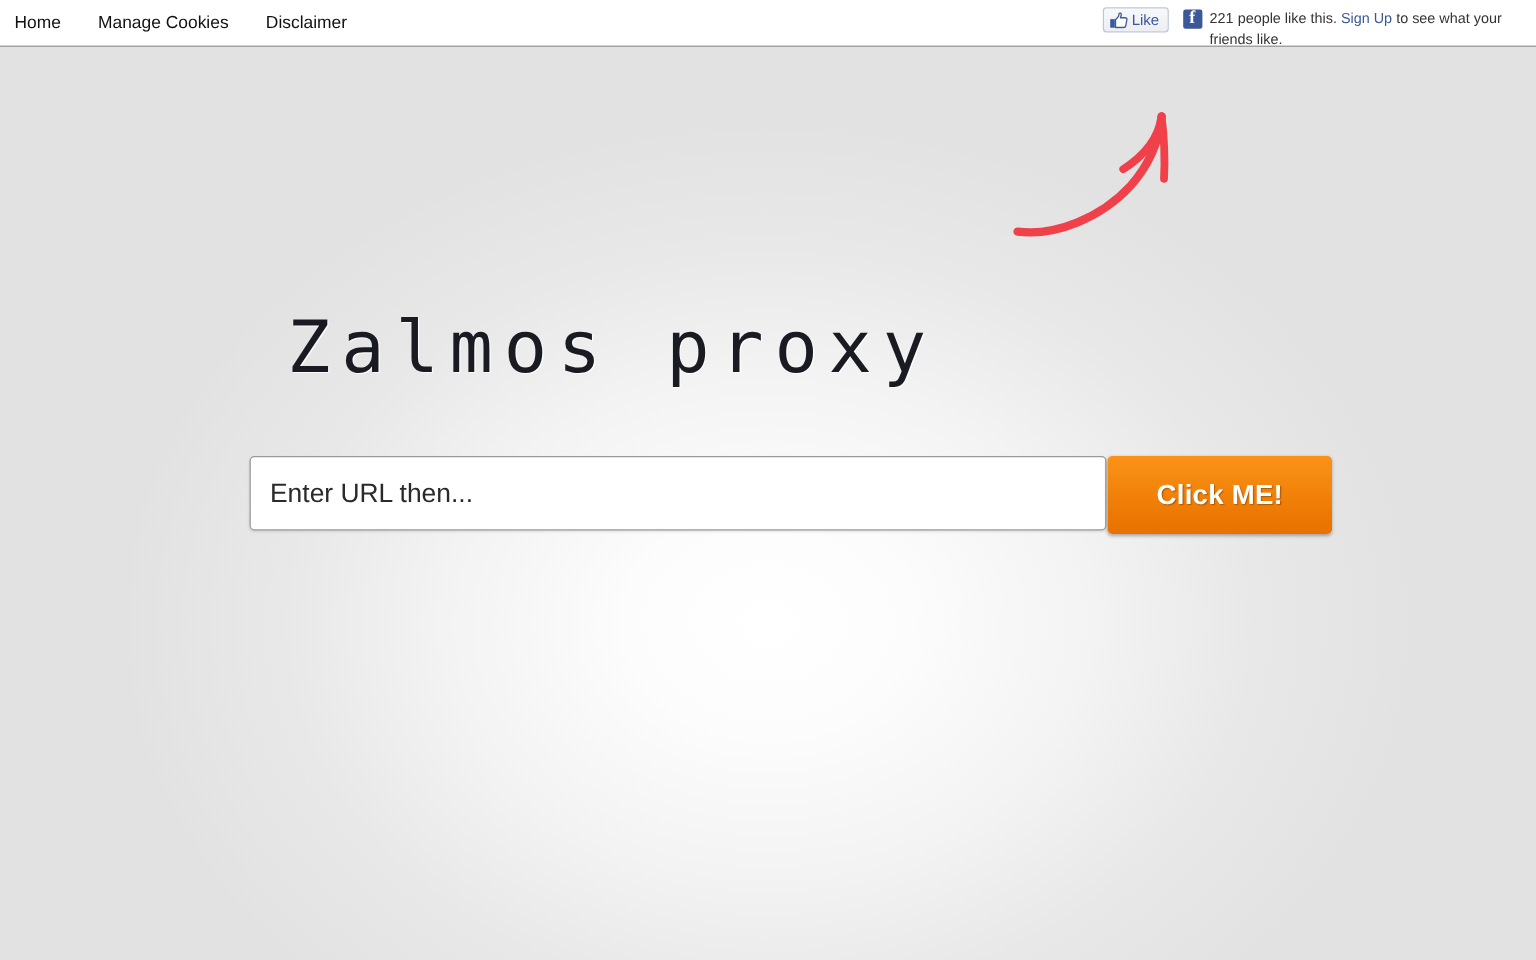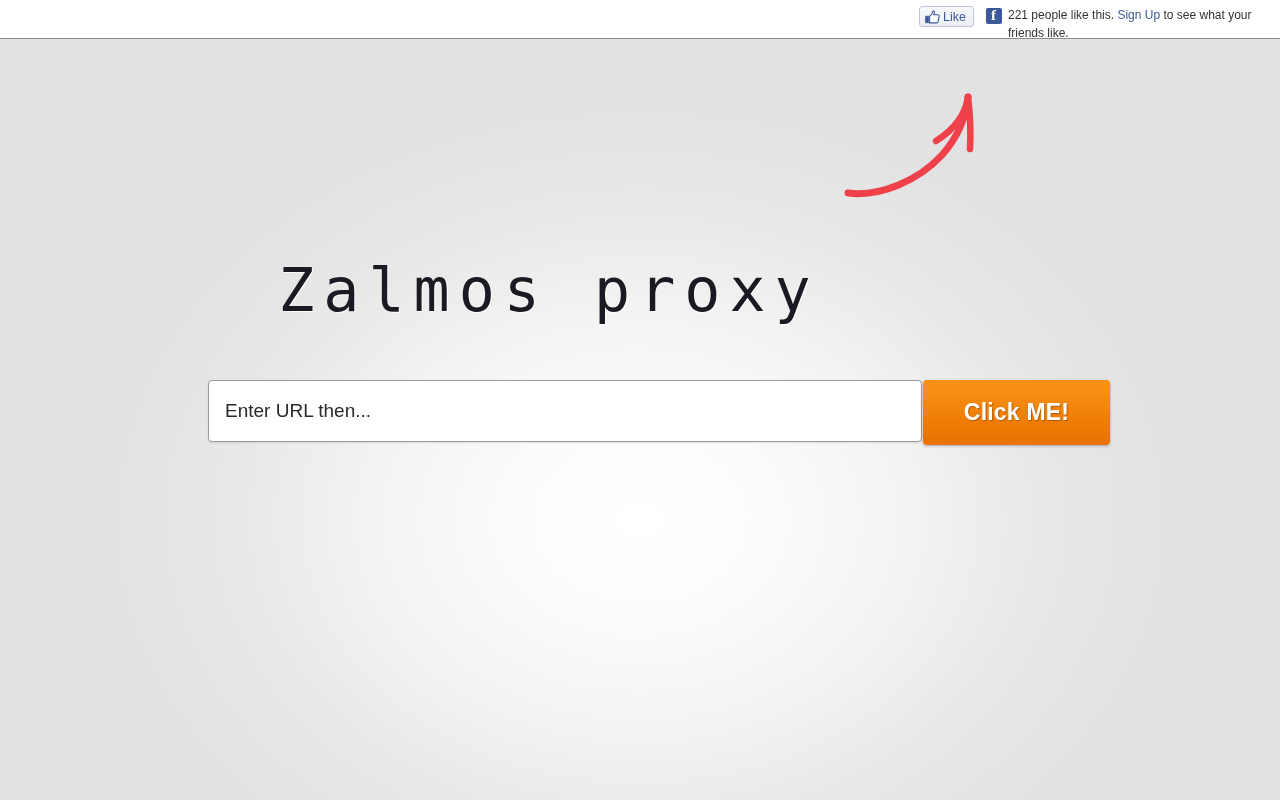--- a/index.html
+++ b/index.html
@@ -159,41 +159,40 @@
     width: 1020px;
     text-align: center;
     font-family: "DejaVu Sans Mono", "Liberation Mono", monospace;
     font-size: 60px;
     font-weight: normal;
     letter-spacing: 9px;
     color: #1a1a22;
     white-space: nowrap;
     margin: 0;
     text-shadow: 1px 1px 0 rgba(255,255,255,0.85);
-    padding-left: 39px;
   }
 
   
   #search-row {
     position: absolute;
     left: 208px;
     top: 330px;
     width: 872px;
     height: 75px;
   }
   #url-input {
     position: absolute;
     left: 0;
     top: 10px;
     width: 714px;
     height: 62px;
     box-sizing: border-box;
     padding: 0 14px 0 16px;
     font-family: "Liberation Sans", sans-serif;
-    font-size: 19px;
+    font-size: 22px;
     color: #1c1c1c;
     background: #ffffff;
     border: 1px solid #9a9a9a;
     border-radius: 4px;
     outline: none;
     box-shadow: 0 1px 2px rgba(0,0,0,0.10);
   }
   #url-input::placeholder {
     color: #2a2a2a;
     opacity: 1;
@@ -222,20 +221,25 @@
     box-shadow: 0 1px 3px rgba(0,0,0,0.30);
   }
 </style>
 </head>
 <body>
 
 <div id="page">
 
   <div id="topbar">
 
+    <div id="nav-links">
+      <a class="nav-link" href="#">Home</a>
+      <a class="nav-link" href="#">Manage Cookies</a>
+      <a class="nav-link" href="#">Disclaimer</a>
+    </div>
 
     <div id="fb-widget">
 
       <div id="fb-like-button">
         <span id="fb-thumb-icon">
           <svg viewBox="0 0 15 14" width="15" height="14" aria-hidden="true">
             <path d="M0.5 6.2 h3.2 v6.6 h-3.2 z" fill="#3b5998" stroke="#3b5998" stroke-width="0.6"></path>
             <path d="M4.6 6.4 C5.4 5.6 6.6 4.6 7.1 3.6 C7.5 2.8 7.2 1.6 7.8 1.1
                      C8.5 0.6 9.3 1.0 9.4 1.9 C9.5 2.9 9.0 3.9 8.7 4.8
                      L12.6 4.8 C13.6 4.8 14.3 5.4 14.1 6.2

